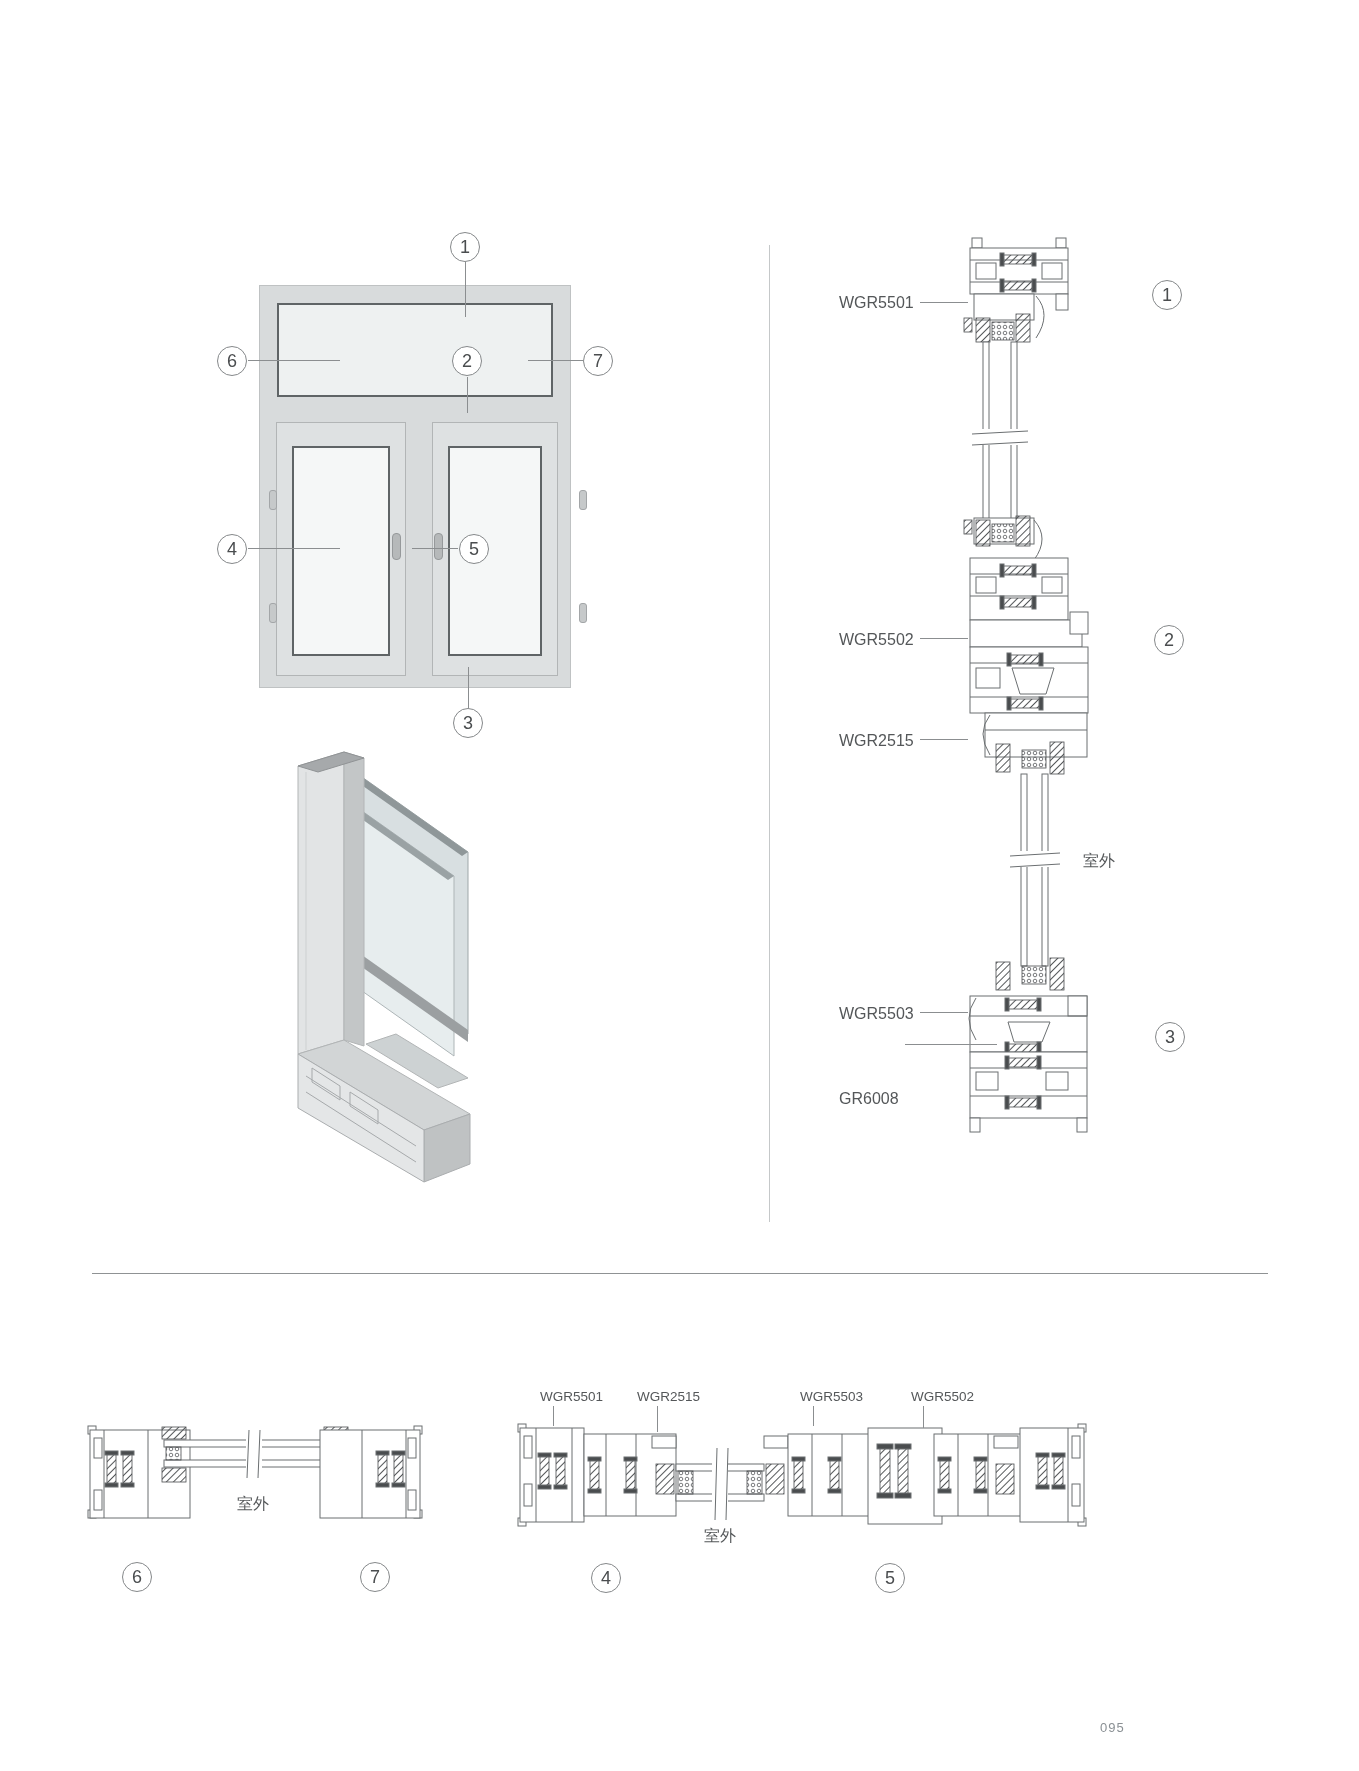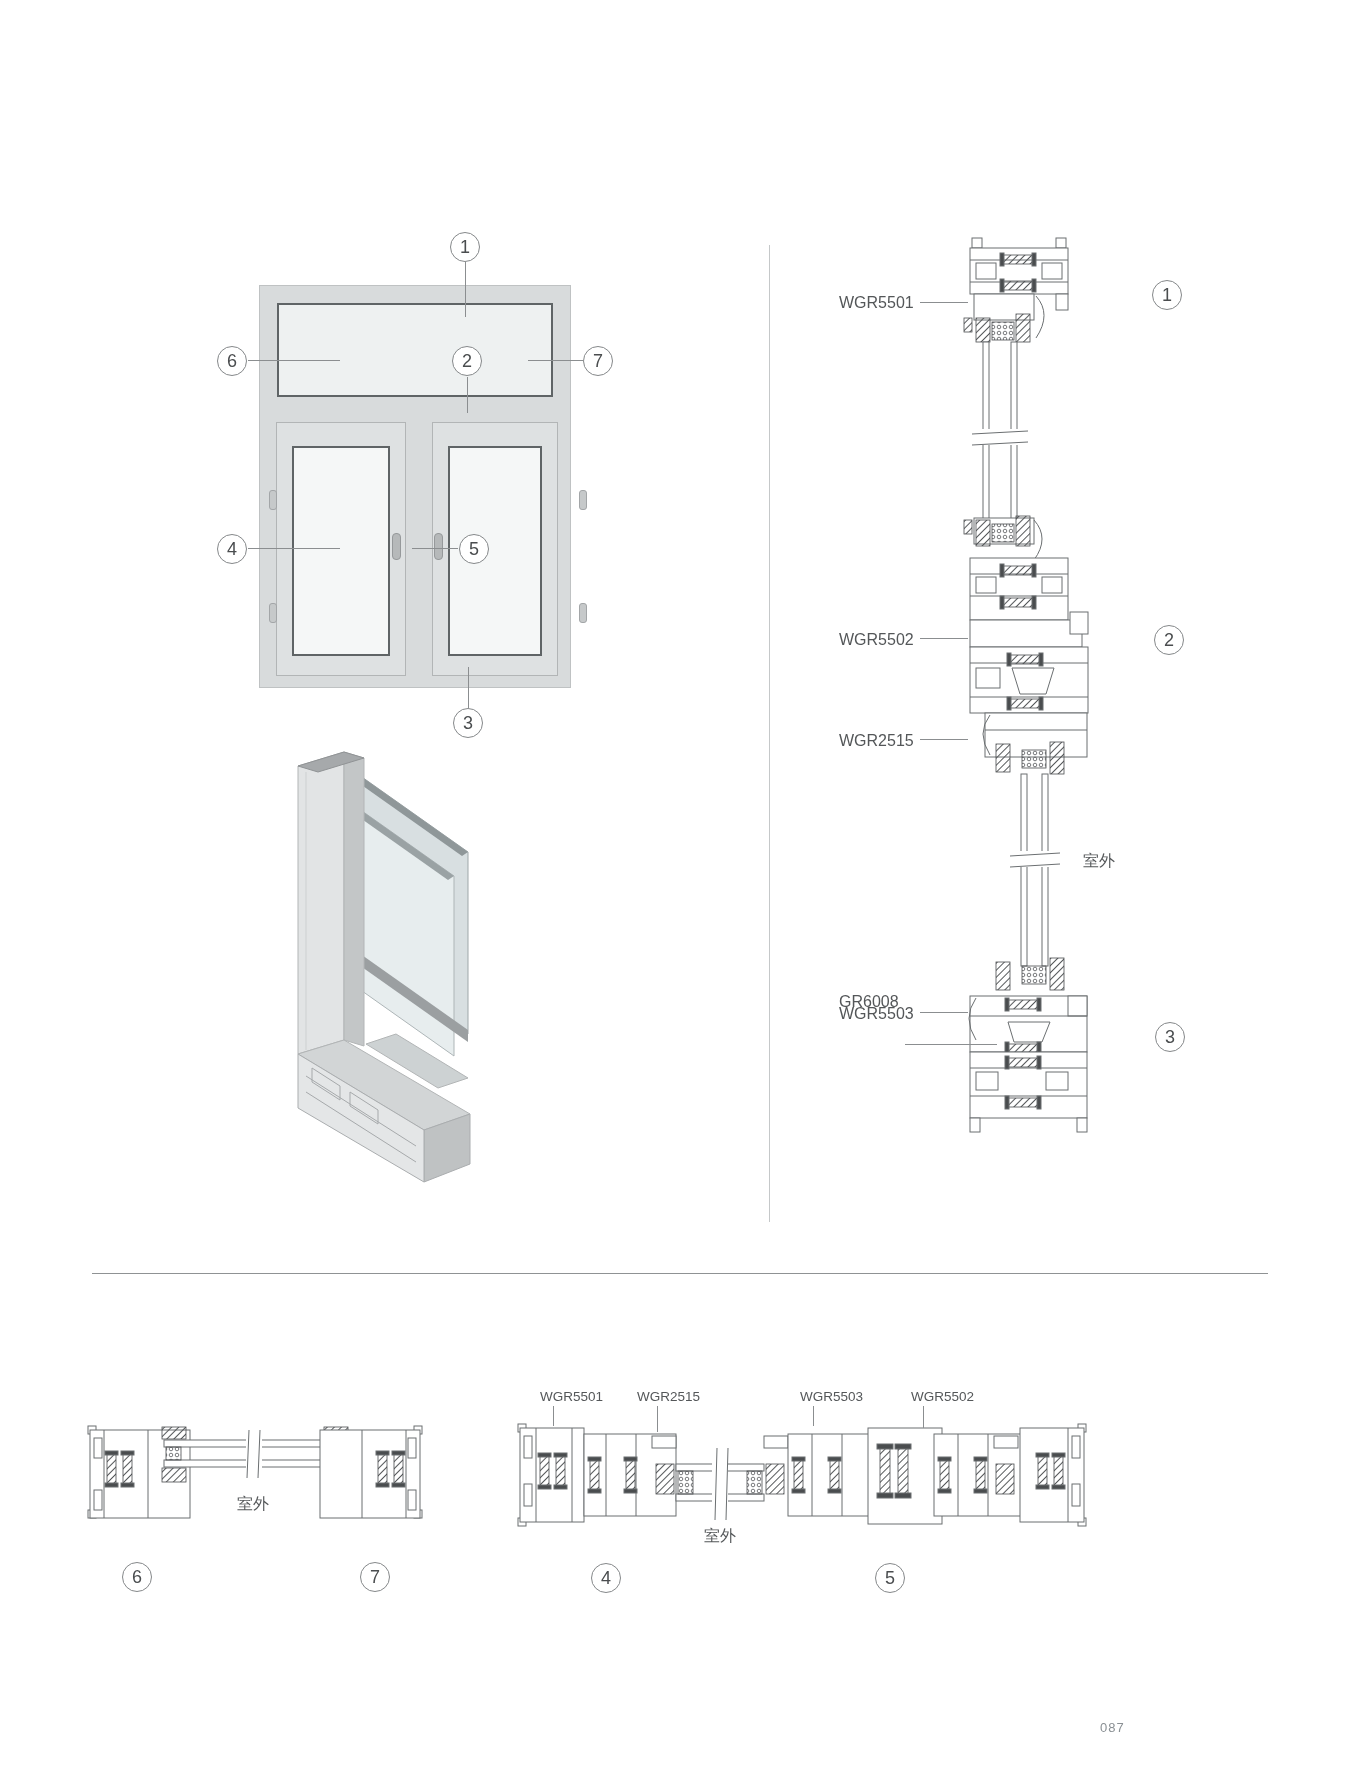--- a/index.html
+++ b/index.html
@@ -291,21 +291,21 @@
   </svg>
 
   <div class="lbl" style="left:839px;top:294px;">WGR5501</div>
   <div class="leader" style="left:920px;top:302px;width:48px;height:1px;"></div>
   <div class="lbl" style="left:839px;top:631px;">WGR5502</div>
   <div class="leader" style="left:920px;top:638px;width:48px;height:1px;"></div>
   <div class="lbl" style="left:839px;top:732px;">WGR2515</div>
   <div class="leader" style="left:920px;top:739px;width:48px;height:1px;"></div>
   <div class="lbl" style="left:839px;top:1005px;">WGR5503</div>
   <div class="leader" style="left:920px;top:1012px;width:48px;height:1px;"></div>
-  <div class="lbl" style="left:839px;top:993px;">GR6008</div>
+  <div class="lbl" style="left:839px;top:1090px;">GR6008</div>
   <div class="leader" style="left:905px;top:1044px;width:92px;height:1px;"></div>
   <div class="lbl" style="left:1083px;top:852px;">室外</div>
 
   <div class="callout" style="left:1152px;top:280px;">1</div>
   <div class="callout" style="left:1154px;top:625px;">2</div>
   <div class="callout" style="left:1155px;top:1022px;">3</div>
 
   <div class="lbl" style="left:237px;top:1495px;">室外</div>
   <div class="callout" style="left:122px;top:1562px;">6</div>
   <div class="callout" style="left:360px;top:1562px;">7</div>
@@ -315,15 +315,15 @@
   <div class="lbl2" style="left:800px;top:1389px;">WGR5503</div>
   <div class="lbl2" style="left:911px;top:1389px;">WGR5502</div>
   <div class="leader" style="left:553px;top:1406px;width:1px;height:20px;"></div>
   <div class="leader" style="left:657px;top:1406px;width:1px;height:26px;"></div>
   <div class="leader" style="left:813px;top:1406px;width:1px;height:20px;"></div>
   <div class="leader" style="left:923px;top:1406px;width:1px;height:22px;"></div>
   <div class="lbl" style="left:704px;top:1527px;">室外</div>
   <div class="callout" style="left:591px;top:1563px;">4</div>
   <div class="callout" style="left:875px;top:1563px;">5</div>
 
-  <div class="pagenum" style="left:1100px;top:1720px;">087</div>
+  <div class="pagenum" style="left:1100px;top:1720px;">095</div>
 
 </div>
 
 </body></html>

